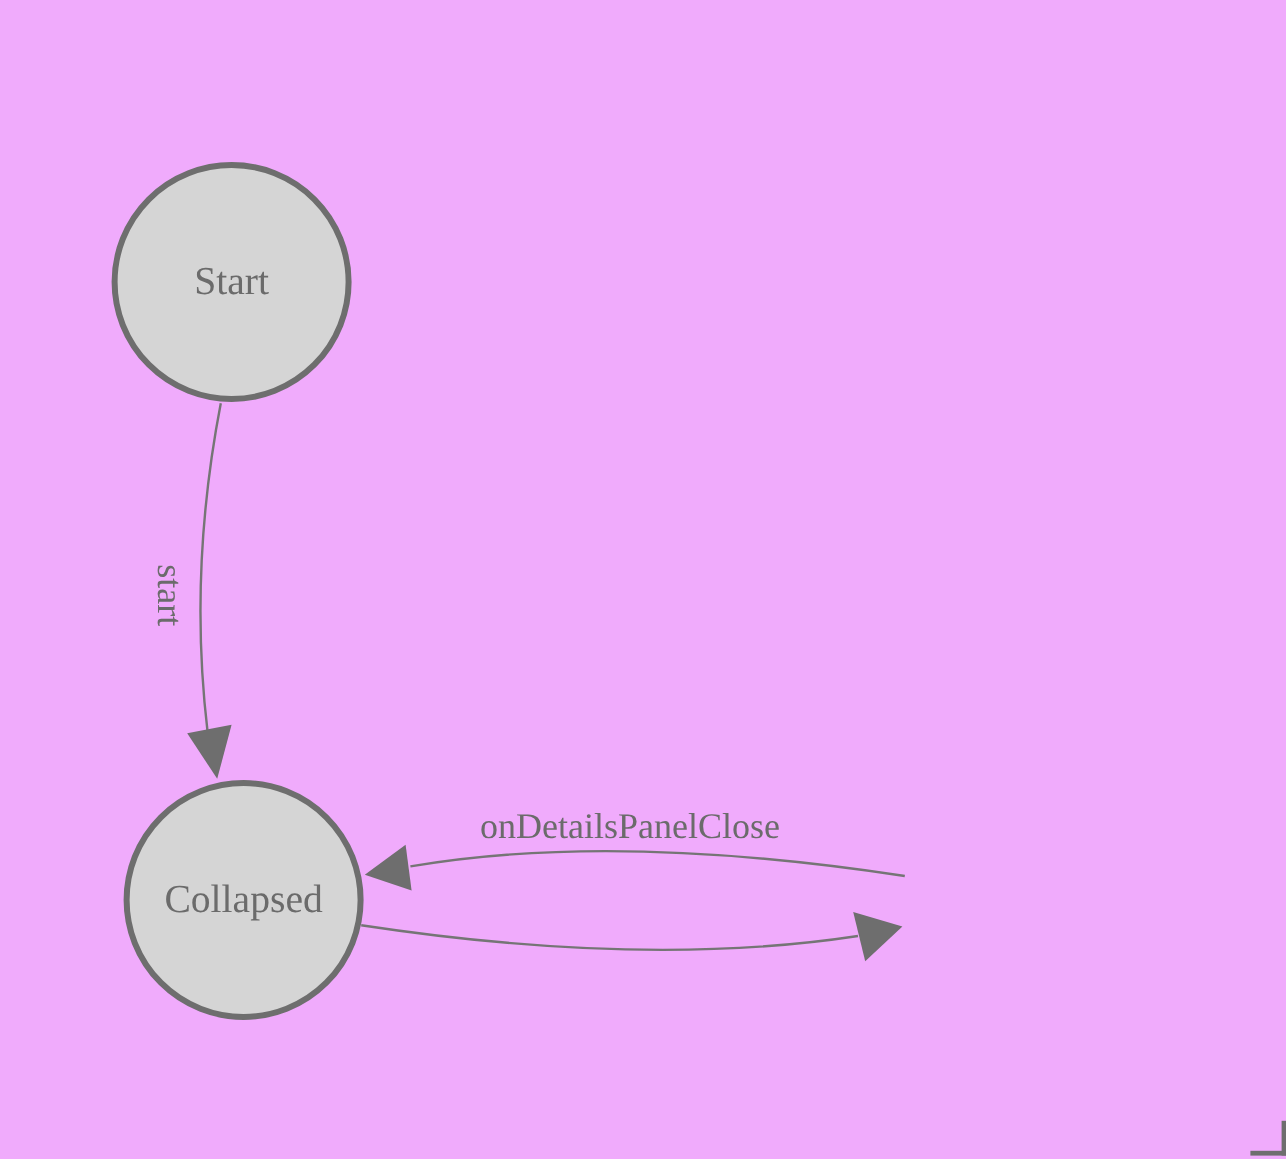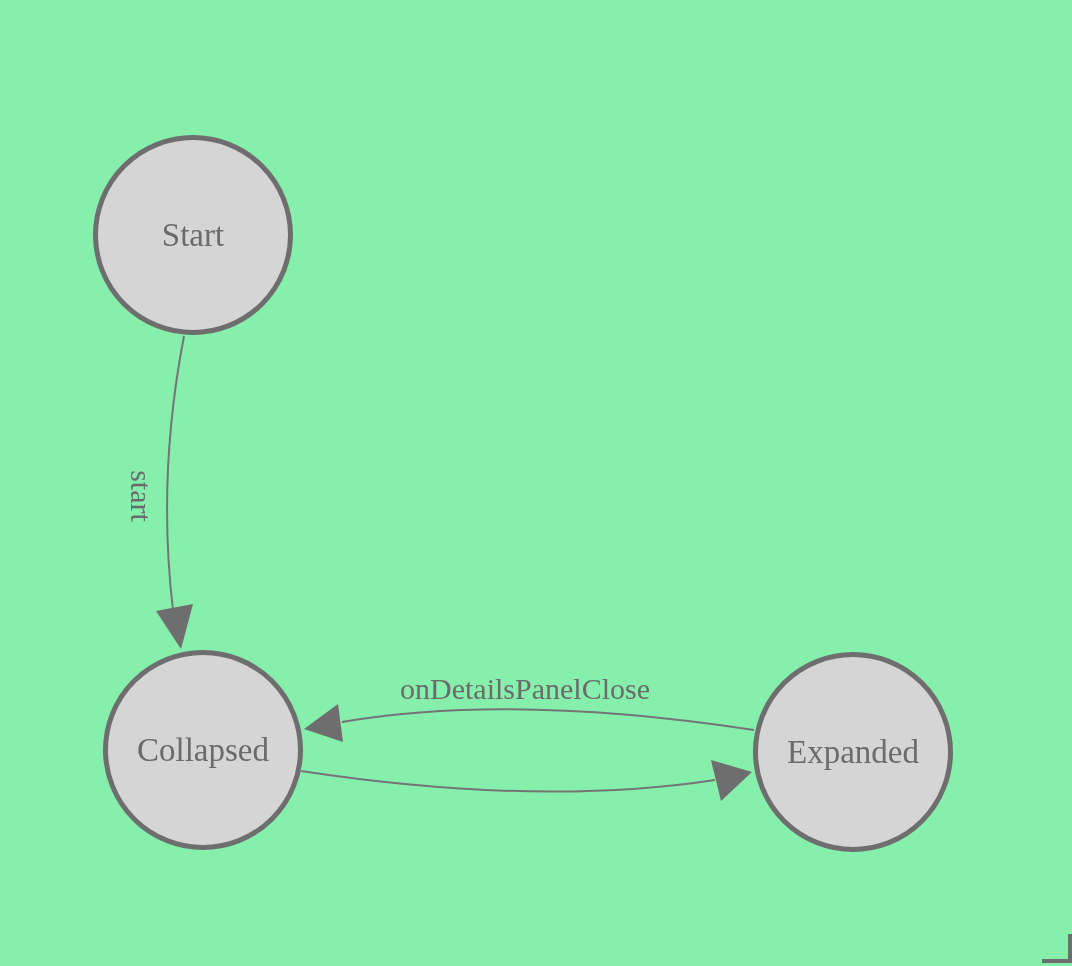--- a/index.html
+++ b/index.html
@@ -5,21 +5,21 @@
   * { margin: 0; padding: 0; box-sizing: border-box; }
   html, body {
     width: 1072px; height: 966px;
     background: #ffffff;
     overflow: hidden;
     font-family: "Liberation Serif", "DejaVu Serif", serif;
   }
   .canvas {
     position: relative;
     width: 1072px; height: 966px;
-    background: #86efac;
+    background: #f0abfc;
   }
   .edge-layer {
     position: absolute;
     left: 0; top: 0;
     width: 1072px; height: 966px;
   }
   .state-node {
     position: absolute;
     width: 200px; height: 200px;
     border-radius: 50%;
@@ -75,23 +75,20 @@
   </svg>
 
   <div class="state-node node-start">
     <span>Start</span>
   </div>
 
   <div class="state-node node-collapsed">
     <span>Collapsed</span>
   </div>
 
-  <div class="state-node node-expanded">
-    <span>Expanded</span>
-  </div>
 
   <div class="edge-label label-start">start</div>
 
   <div class="edge-label label-close">onDetailsPanelClose</div>
 
 
   <div class="corner-handle"></div>
 
 </div>
 

